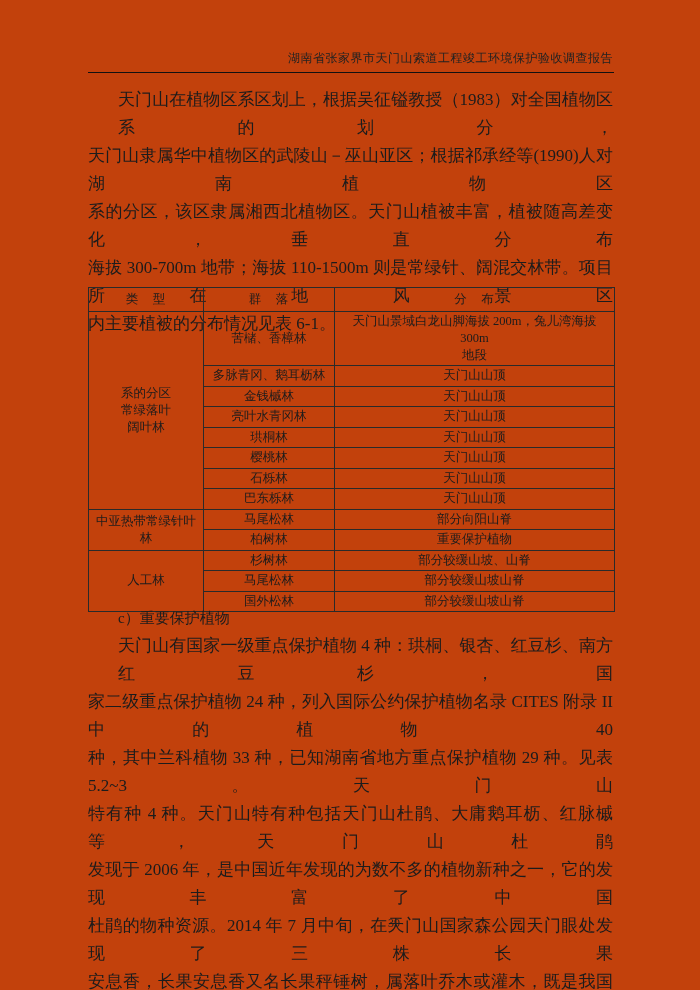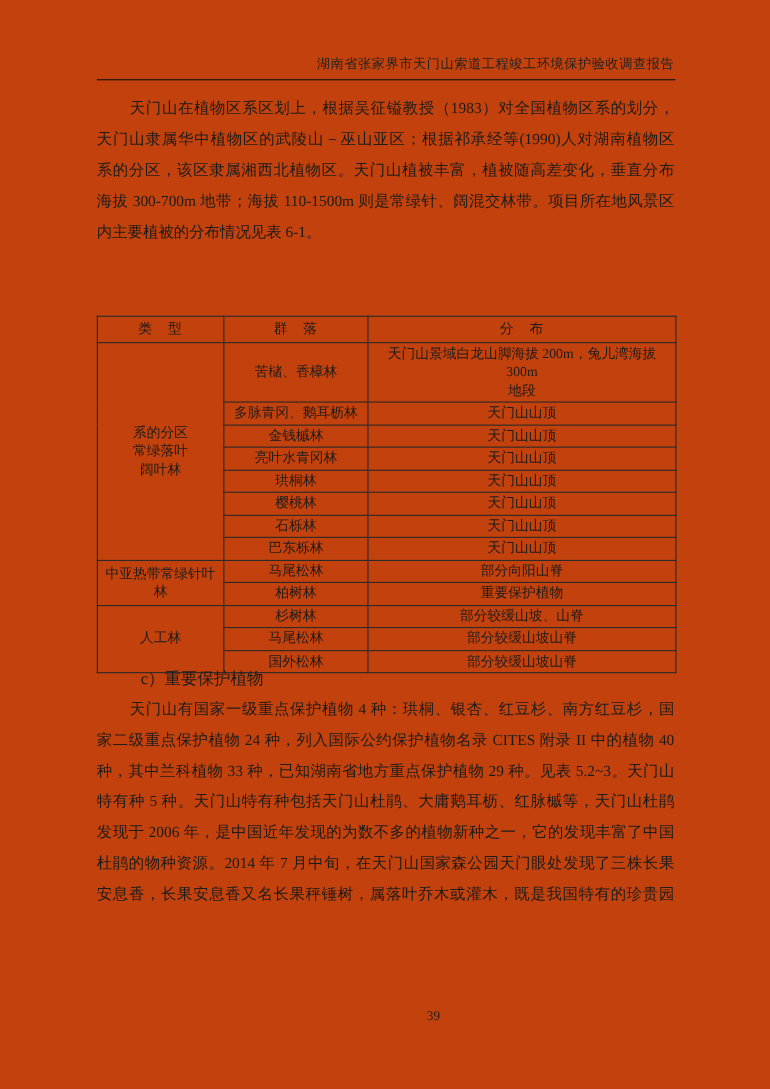--- a/index.html
+++ b/index.html
@@ -19,21 +19,21 @@
     font-size:12px;letter-spacing:.5px;color:#222;
   }
   .hdr-rule{
     position:absolute;left:88px;top:72px;width:526px;
     border-top:1.6px solid #111;
   }
   
   .para{width:525px;}
   .p1{position:absolute;left:88px;top:86px;}
   .line{
-    font-size:14px;line-height:28px;
+    font-size:17px;line-height:28px;
     text-align:justify;
     white-space:nowrap;
   }
   .line.j{text-align:justify;text-align-last:justify;white-space:normal;}
   .line.first{padding-left:30px;}
   .line.last{text-align:left;text-align-last:left;white-space:normal;}
   
   .tcaption{
     position:absolute;left:88px;top:260px;width:525px;
     text-align:center;font-weight:bold;font-size:14.5px;
@@ -51,21 +51,21 @@
     text-align:center;vertical-align:middle;
     padding:1px 2px;
     overflow:hidden;
   }
   table.veg th{font-weight:normal;height:21px;letter-spacing:1px;}
   col.c1{width:115px;} col.c2{width:131px;} col.c3{width:280px;}
   tr.tall td{height:37px;}
   tr.std td{height:17.5px;}
   .pre{white-space:pre-line;}
   
-  .sec-c{position:absolute;left:98px;top:604px;width:525px;
+  .sec-c{position:absolute;left:88px;top:604px;width:525px;
     font-size:15px;line-height:28px;padding-left:30px;}
   .p2{position:absolute;left:88px;top:632px;}
   
   .pageno{
     position:absolute;left:0;top:916px;width:700px;
     text-align:center;font-size:12px;color:#222;padding-left:44px;
   }
 </style>
 </head>
 <body>
@@ -159,21 +159,21 @@
       </tr>
     </tbody>
   </table>
 
   <div class="sec-c">c）重要保护植物</div>
 
   <div class="para p2">
     <div class="line j first">天门山有国家一级重点保护植物 4 种：珙桐、银杏、红豆杉、南方红豆杉，国</div>
     <div class="line j">家二级重点保护植物 24 种，列入国际公约保护植物名录 CITES 附录 II 中的植物 40</div>
     <div class="line j">种，其中兰科植物 33 种，已知湖南省地方重点保护植物 29 种。见表 5.2~3。天门山</div>
-    <div class="line j">特有种 5 种。天门山特有种包括天门山杜鹃、大庸鹅耳枥、红脉槭等，天门山杜鹃</div>
+    <div class="line j">特有种 4 种。天门山特有种包括天门山杜鹃、大庸鹅耳枥、红脉槭等，天门山杜鹃</div>
     <div class="line j">发现于 2006 年，是中国近年发现的为数不多的植物新种之一，它的发现丰富了中国</div>
     <div class="line j">杜鹃的物种资源。2014 年 7 月中旬，在天门山国家森公园天门眼处发现了三株长果</div>
     <div class="line j">安息香，长果安息香又名长果秤锤树，属落叶乔木或灌木，既是我国特有的珍贵园</div>
 
   </div>
 
   <div class="pageno">39</div>
 
 </div>
 

